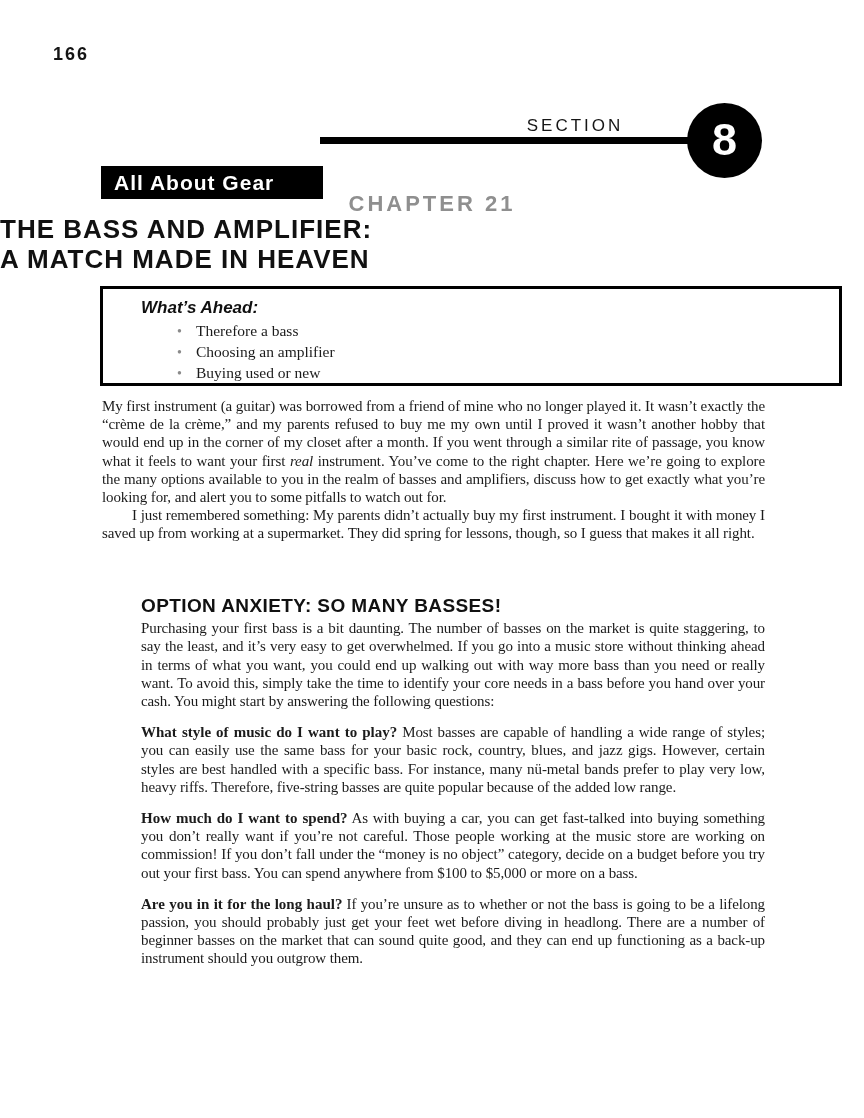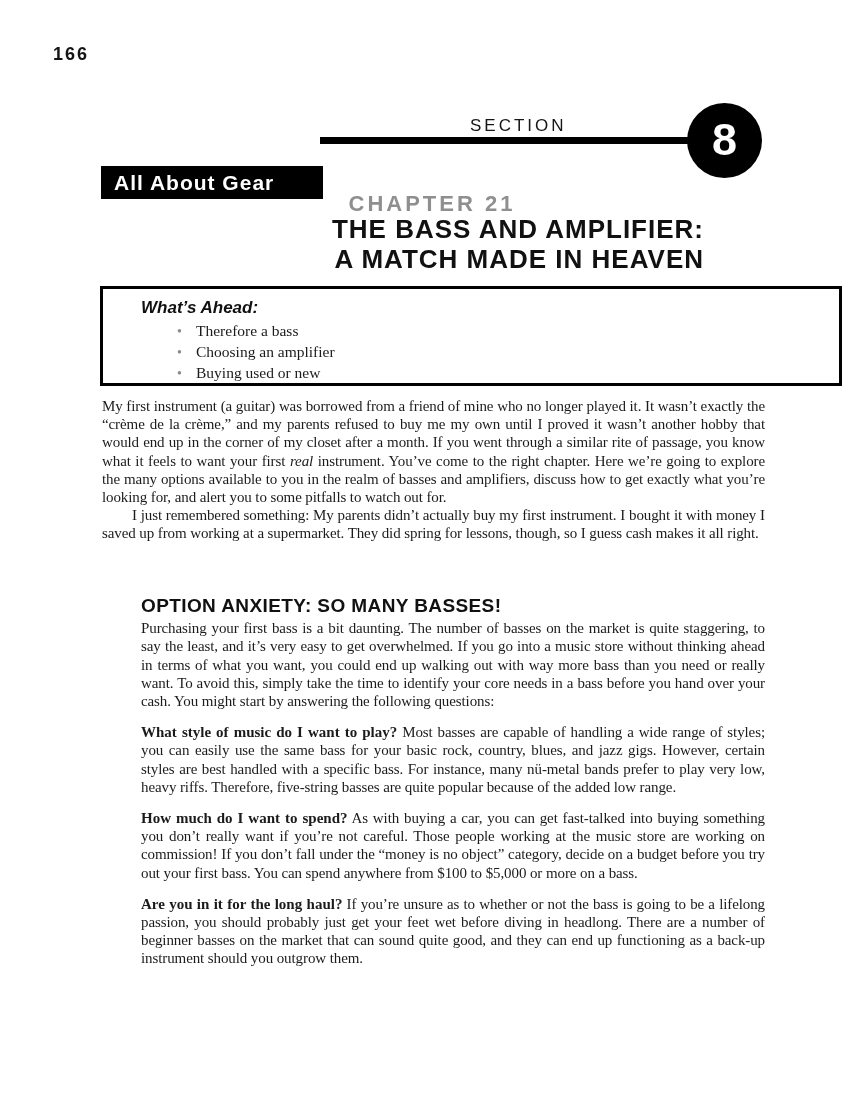--- a/index.html
+++ b/index.html
@@ -50,21 +50,21 @@
     font-weight: 900;
     font-size: 21px;
     letter-spacing: 1px;
     margin-top: 29px;
   }
   .section-label {
     position: absolute;
     top: 116px;
     left: 470px;
     width: 210px;
-    text-align: left;
+    text-align: center;
     font-family: "Liberation Sans", sans-serif;
     font-weight: 400;
     font-size: 17px;
     letter-spacing: 3px;
     color: #161616;
   }
   .section-circle {
     position: absolute;
     top: 103px;
     left: 687px;
@@ -94,21 +94,21 @@
     font-weight: 900;
     font-size: 22px;
     letter-spacing: 3px;
     color: #8f8f8f;
   }
   .chapter-title {
     position: absolute;
     top: 214px;
     left: 0;
     width: 704px;
-    text-align: right;
+    text-align: left;
     font-family: "Liberation Sans", sans-serif;
     font-weight: 900;
     font-size: 26px;
     line-height: 30px;
     letter-spacing: 1px;
     color: #111;
   }
 
   
   .whats-ahead {
@@ -218,21 +218,21 @@
       </li>
       <li class="wa-item">
         <span class="wa-bullet">•</span>
         <span>Buying used or new</span>
       </li>
     </ul>
   </div>
 
   <div class="intro">
     <p><span>My first instrument (a guitar) was borrowed from a friend of mine who no longer played it. It wasn’t exactly the “crème de la crème,” and my parents refused to buy me my own until I proved it wasn’t another hobby that would end up in the corner of my closet after a month. If you went through a similar rite of passage, you know what it feels to want your first </span><em class="real">real</em><span> instrument. You’ve come to the right chapter. Here we’re going to explore the many options available to you in the realm of basses and amplifiers, discuss how to get exactly what you’re looking for, and alert you to some pitfalls to watch out for.</span></p>
-    <p class="indented">I just remembered something: My parents didn’t actually buy my first instrument. I bought it with money I saved up from working at a supermarket. They did spring for lessons, though, so I guess cash makes it all right.</p>
+    <p class="indented">I just remembered something: My parents didn’t actually buy my first instrument. I bought it with money I saved up from working at a supermarket. They did spring for lessons, though, so I guess that makes it all right.</p>
   </div>
 
   <div class="section-content">
     <h2>OPTION ANXIETY: SO MANY BASSES!</h2>
     <p>Purchasing your first bass is a bit daunting. The number of basses on the market is quite staggering, to say the least, and it’s very easy to get overwhelmed. If you go into a music store without thinking ahead in terms of what you want, you could end up walking out with way more bass than you need or really want. To avoid this, simply take the time to identify your core needs in a bass before you hand over your cash. You might start by answering the following questions:</p>
     <p><b>What style of music do I want to play?</b><span> Most basses are capable of handling a wide range of styles; you can easily use the same bass for your basic rock, country, blues, and jazz gigs. However, certain styles are best handled with a specific bass. For instance, many nü-metal bands prefer to play very low, heavy riffs. Therefore, five-string basses are quite popular because of the added low range.</span></p>
     <p><b>How much do I want to spend?</b><span> As with buying a car, you can get fast-talked into buying something you don’t really want if you’re not careful. Those people working at the music store are working on commission! If you don’t fall under the “money is no object” category, decide on a budget before you try out your first bass. You can spend anywhere from $100 to $5,000 or more on a bass.</span></p>
     <p><b>Are you in it for the long haul?</b><span> If you’re unsure as to whether or not the bass is going to be a lifelong passion, you should probably just get your feet wet before diving in headlong. There are a number of beginner basses on the market that can sound quite good, and they can end up functioning as a back-up instrument should you outgrow them.</span></p>
   </div>
 

